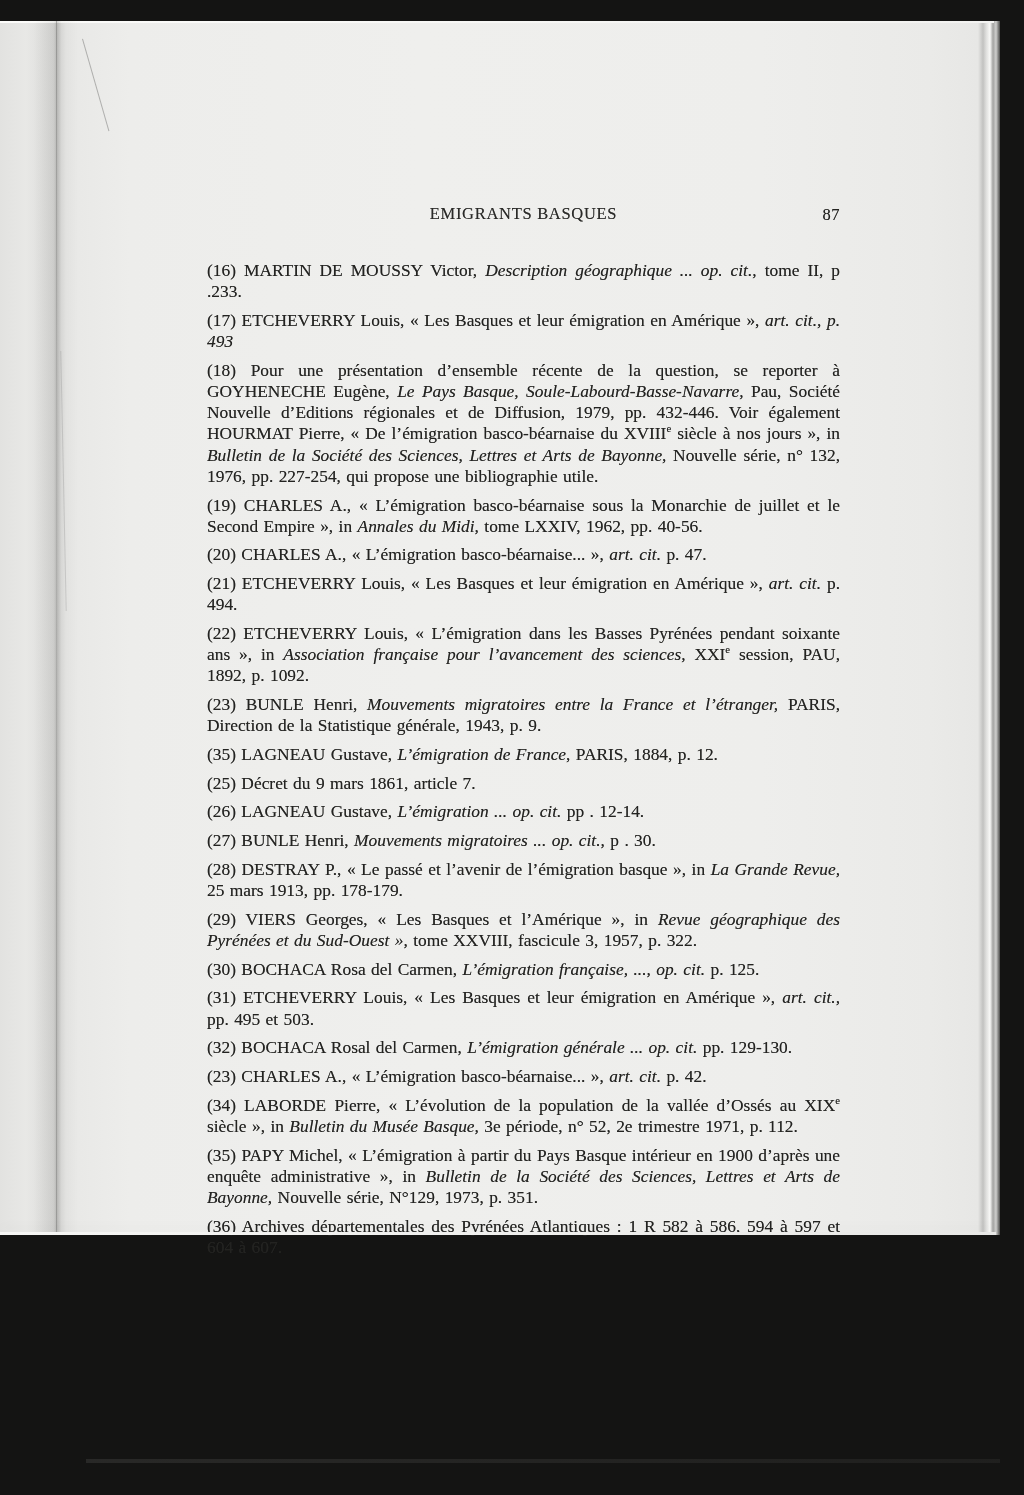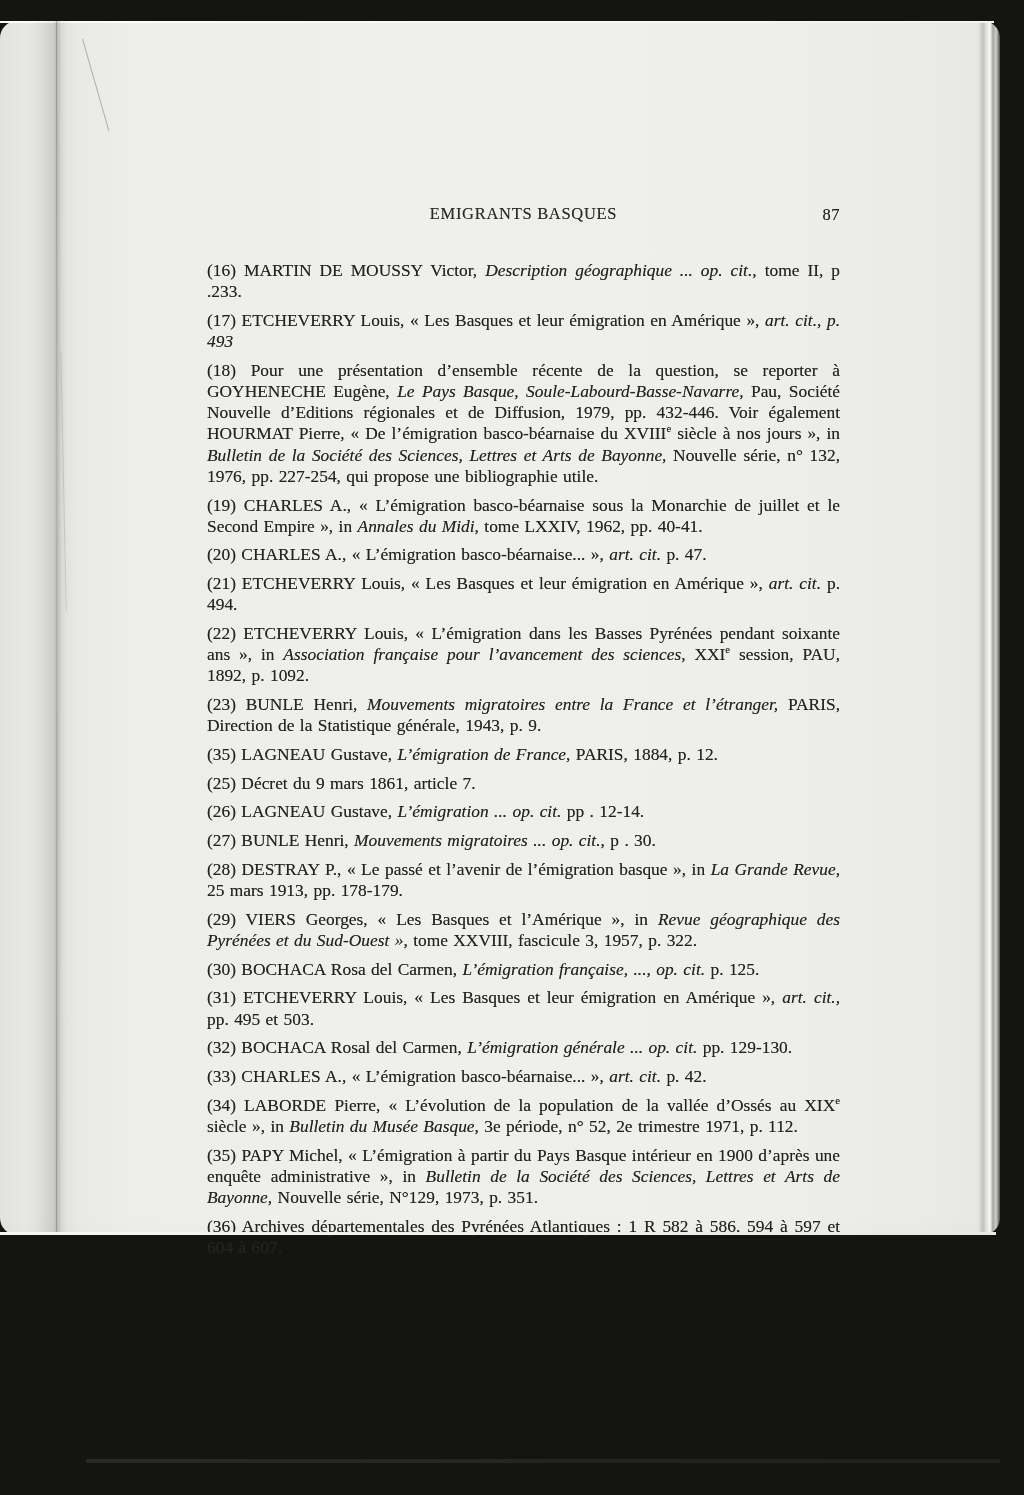--- a/index.html
+++ b/index.html
@@ -10,21 +10,20 @@
     font-family:"Liberation Serif","DejaVu Serif",serif;
   }
   .scene{position:absolute;inset:0;}
   
   .page{
     position:absolute;left:0;top:21px;width:1000px;height:1214px;
     background:linear-gradient(90deg,
       #e2e2e0 0px,#e8e8e6 26px,#dbdbd9 52px,#d6d6d4 57px,#e8e8e6 66px,
       #ededeb 130px,#efefed 420px,#eeeeec 760px,#eaeae8 930px,#e7e7e5 978px,
       #c2c2c0 983px,#dddddb 986px,#f9f9f7 990px,#a3a3a1 993px,#cfcfcd 996px,#4a4a48 1000px);
-    border-radius:17px;
   }
   .page::before{ 
     content:"";position:absolute;left:0;right:6px;top:0;height:2px;
     background:linear-gradient(90deg,#fcfcfa,#f2f2f0);
   }
   .page::after{ 
     content:"";position:absolute;left:0;right:4px;bottom:0;height:3px;
     background:linear-gradient(90deg,#f6f6f4,#e8e8e6);
     box-shadow:0 -6px 10px rgba(0,0,0,0.035);
   }
@@ -84,35 +83,35 @@
     <div class="scratch2"></div>
     <div class="content">
       <div class="pagehead">
         <div class="title">EMIGRANTS BASQUES</div>
         <div class="pagenum">87</div>
       </div>
       <div class="notes">
           <p class="note"><span>(16) MARTIN DE MOUSSY Victor, </span><span class="it">Description géographique ... op. cit.,</span><span> tome II, p .233.</span></p>
           <p class="note"><span>(17) ETCHEVERRY Louis, « Les Basques et leur émigration en Amérique », </span><span class="it">art. cit., p. 493</span></p>
           <p class="note"><span>(18) Pour une présentation d’ensemble récente de la question, se reporter à GOYHENECHE Eugène, </span><span class="it">Le Pays Basque, Soule-Labourd-Basse-Navarre,</span><span> Pau, Société Nouvelle d’Editions régionales et de Diffusion, 1979, pp. 432-446. Voir également HOURMAT Pierre, « De l’émigration basco-béarnaise du XVIII</span><sup>e</sup><span> siècle à nos jours », in </span><span class="it">Bulletin de la Société des Sciences, Lettres et Arts de Bayonne,</span><span> Nouvelle série, n° 132, 1976, pp. 227-254, qui propose une bibliographie utile.</span></p>
-          <p class="note"><span>(19) CHARLES A., « L’émigration basco-béarnaise sous la Monarchie de juillet et le Second Empire », in </span><span class="it">Annales du Midi,</span><span> tome LXXIV, 1962, pp. 40-41.</span></p>
+          <p class="note"><span>(19) CHARLES A., « L’émigration basco-béarnaise sous la Monarchie de juillet et le Second Empire », in </span><span class="it">Annales du Midi,</span><span> tome LXXIV, 1962, pp. 40-56.</span></p>
           <p class="note"><span>(20) CHARLES A., « L’émigration basco-béarnaise... », </span><span class="it">art. cit.</span><span> p. 47.</span></p>
           <p class="note"><span>(21) ETCHEVERRY Louis, « Les Basques et leur émigration en Amérique », </span><span class="it">art. cit.</span><span> p. 494.</span></p>
           <p class="note"><span>(22) ETCHEVERRY Louis, « L’émigration dans les Basses Pyrénées pendant soixante ans », in </span><span class="it">Association française pour l’avancement des sciences,</span><span> XXI</span><sup>e</sup><span> session, PAU, 1892, p. 1092.</span></p>
           <p class="note"><span>(23) BUNLE Henri, </span><span class="it">Mouvements migratoires entre la France et l’étranger,</span><span> PARIS, Direction de la Statistique générale, 1943, p. 9.</span></p>
           <p class="note"><span>(35) LAGNEAU Gustave, </span><span class="it">L’émigration de France</span><span>, PARIS, 1884, p. 12.</span></p>
           <p class="note"><span>(25) Décret du 9 mars 1861, article 7.</span></p>
           <p class="note"><span>(26) LAGNEAU Gustave, </span><span class="it">L’émigration ... op. cit.</span><span> pp . 12-14.</span></p>
           <p class="note"><span>(27) BUNLE Henri, </span><span class="it">Mouvements migratoires ... op. cit.,</span><span> p . 30.</span></p>
           <p class="note"><span>(28) DESTRAY P., « Le passé et l’avenir de l’émigration basque », in </span><span class="it">La Grande Revue,</span><span> 25 mars 1913, pp. 178-179.</span></p>
           <p class="note"><span>(29) VIERS Georges, « Les Basques et l’Amérique », in </span><span class="it">Revue géographique des Pyrénées et du Sud-Ouest »,</span><span> tome XXVIII, fascicule 3, 1957, p. 322.</span></p>
           <p class="note"><span>(30) BOCHACA Rosa del Carmen, </span><span class="it">L’émigration française, ..., op. cit.</span><span> p. 125.</span></p>
           <p class="note"><span>(31) ETCHEVERRY Louis, « Les Basques et leur émigration en Amérique », </span><span class="it">art. cit.,</span><span> pp. 495 et 503.</span></p>
           <p class="note"><span>(32) BOCHACA Rosal del Carmen, </span><span class="it">L’émigration générale ... op. cit.</span><span> pp. 129-130.</span></p>
-          <p class="note"><span>(33) CHARLES A., « L’émigration basco-béarnaise... », </span><span class="it">art. cit.</span><span> p. 42.</span></p>
+          <p class="note"><span>(23) CHARLES A., « L’émigration basco-béarnaise... », </span><span class="it">art. cit.</span><span> p. 42.</span></p>
           <p class="note"><span>(34) LABORDE Pierre, « L’évolution de la population  de la vallée d’Ossés au XIX</span><sup>e</sup><span> siècle », in </span><span class="it">Bulletin du Musée Basque,</span><span> 3e période, n° 52, 2e trimestre 1971, p. 112.</span></p>
           <p class="note"><span>(35) PAPY Michel, « L’émigration à partir du Pays Basque intérieur en 1900 d’après une enquête administrative », in </span><span class="it">Bulletin de la Société des Sciences, Lettres et Arts de Bayonne,</span><span> Nouvelle série, N°129, 1973, p. 351.</span></p>
           <p class="note"><span>(36) Archives départementales des Pyrénées Atlantiques : 1 R 582 à 586, 594 à 597 et 604 à 607.</span></p>
         </div>
     </div>
   </div>
   <div class="stack-bottom"></div>
 </div>
 
 </body></html>

